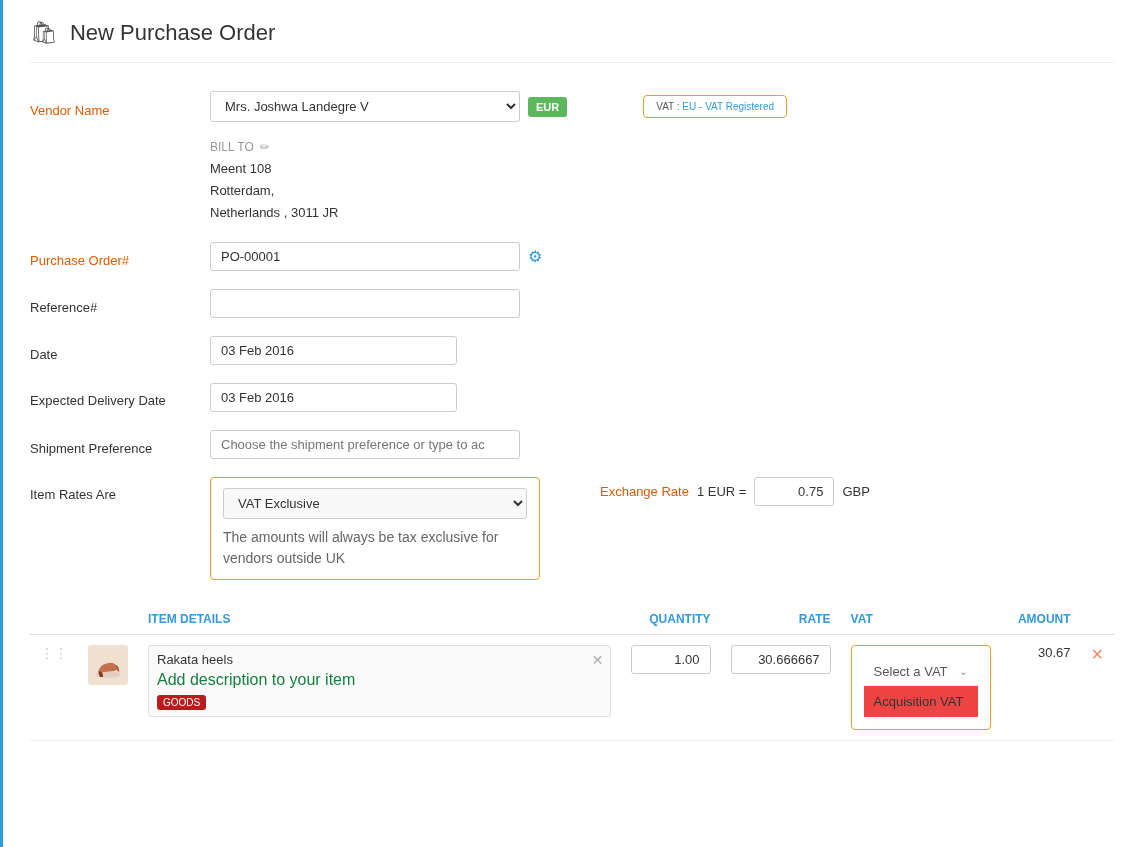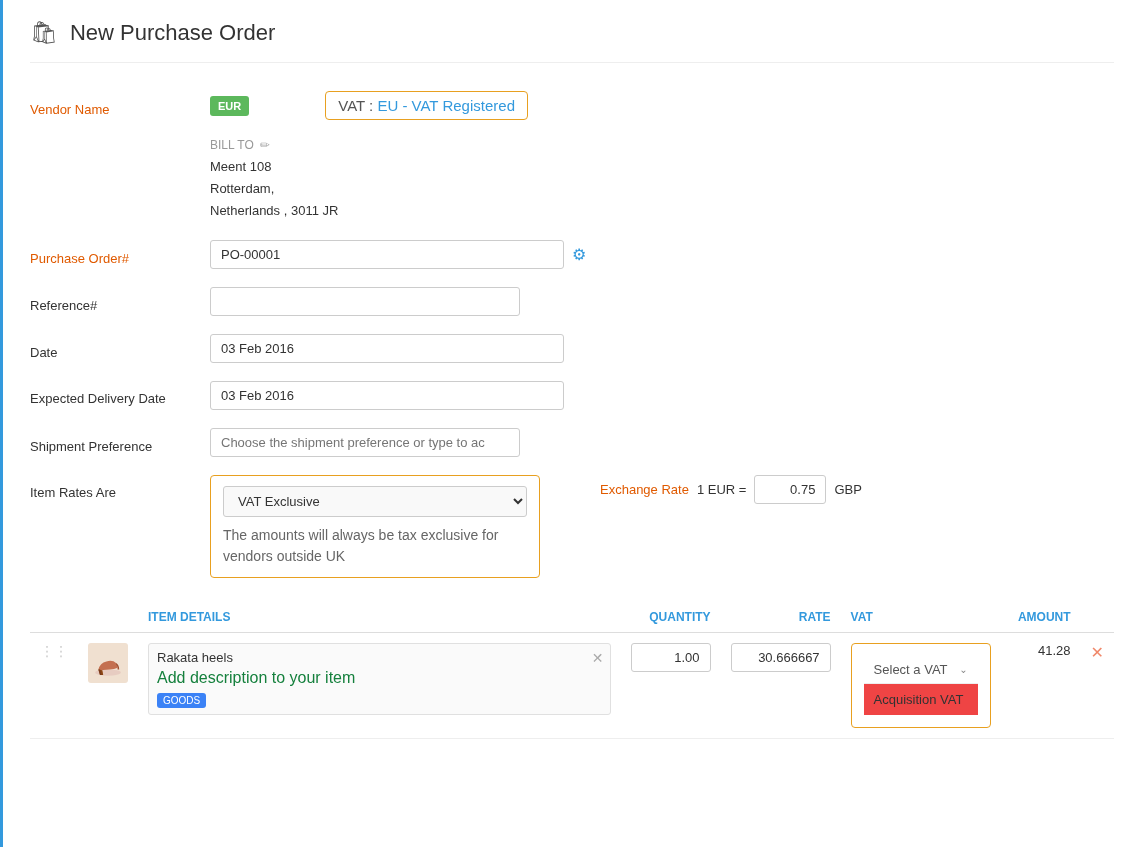--- a/index.html
+++ b/index.html
@@ -21,32 +21,32 @@
       border-radius: 3px;
       padding: 6px 10px;
       font-size: 13px;
       color: #333;
       background: #fff;
       outline: none;
     }
 
     .vendor-select { width: 310px; }
     .eur-badge { background: #5cb85c; color: #fff; font-size: 11px; font-weight: bold; padding: 4px 8px; border-radius: 3px; }
-    .vat-badge { border: 1.5px solid #e8a020; border-radius: 4px; padding: 5px 12px; color: #333; font-size: 15px; }
+    .vat-badge { border: 1.5px solid #e8a020; border-radius: 4px; padding: 5px 12px; color: #333; font-size: 10px; }
     .vat-badge-label { color: #555; }
     .vat-badge-value { color: #3399dd; }
 
     .bill-to-section { margin-left: 180px; margin-bottom: 18px; }
     .bill-to-header { display: flex; align-items: center; gap: 6px; color: #999; font-size: 12px; text-transform: uppercase; margin-bottom: 4px; }
     .bill-to-edit { color: #aaa; cursor: pointer; font-size: 12px; }
     .bill-to-address { font-size: 13px; color: #333; line-height: 1.7; }
 
-    .po-input { width: 354px; }
+    .po-input { width: 310px; }
     .ref-input { width: 310px; }
-    .date-input { width: 354px; }
+    .date-input { width: 247px; }
 
     .gear-icon { color: #3399dd; font-size: 16px; cursor: pointer; }
 
     .shipment-input { width: 310px; color: #aaa; }
 
     
     .item-rates-wrap {
       border: 1.5px solid #e8a020;
       border-radius: 4px;
       padding: 10px 12px;
@@ -61,41 +61,41 @@
       background: #f9f9f9;
       color: #333;
       margin-bottom: 8px;
       appearance: auto;
     }
     .item-rates-note { font-size: 14px; color: #666; line-height: 1.5; }
 
     .exchange-rate-section { display: flex; align-items: center; gap: 8px; margin-left: 60px; }
     .exchange-rate-label { color: #e05a00; font-size: 13px; }
     .exchange-rate-equals { color: #333; }
-    .exchange-rate-input { width: 72px; text-align: right; }
+    .exchange-rate-input { width: 80px; text-align: right; }
     .exchange-rate-currency { color: #333; font-weight: 500; }
 
     
     .items-table { width: 100%; margin-top: 20px; border-collapse: collapse; }
     .items-table thead tr { border-bottom: 1.5px solid #ddd; }
     .items-table thead th { padding: 8px 10px; text-align: left; font-size: 12px; font-weight: 600; color: #3399dd; text-transform: uppercase; }
     .items-table thead th.right { text-align: right; }
     .items-table tbody tr { border-bottom: 1px solid #eee; }
     .items-table tbody td { padding: 10px; vertical-align: top; }
 
     .drag-handle { color: #ccc; font-size: 14px; cursor: grab; }
 
     .item-image { width: 40px; height: 40px; background: #f0e0d0; border-radius: 3px; display: flex; align-items: center; justify-content: center; overflow: hidden; }
     .item-image svg { width: 32px; height: 32px; }
 
     .item-name-cell { min-width: 220px; }
     .item-name-wrap { border: 1px solid #e0e0e0; border-radius: 3px; padding: 6px 8px; background: #fafafa; position: relative; }
     .item-name { font-size: 13px; color: #333; font-weight: 500; }
     .item-desc { font-size: 16px; color: #15803d; margin-top: 4px; }
-    .item-tag { background: #3b82f6; color: #fff; font-size: 10px; padding: 2px 6px; border-radius: 3px; margin-top: 6px; display: inline-block; }
+    .item-tag { background: #b91c1c; color: #fff; font-size: 10px; padding: 2px 6px; border-radius: 3px; margin-top: 6px; display: inline-block; }
     .item-close { position: absolute; top: 6px; right: 6px; color: #aaa; cursor: pointer; font-size: 14px; }
 
     .qty-input { width: 80px; text-align: right; }
     .rate-input { width: 100px; text-align: right; }
 
     
     .vat-select-wrap {
       border: 1.5px solid #e8a020;
       border-radius: 4px;
       padding: 12px;
@@ -132,20 +132,23 @@
 <div class="page-container">
 
   <div class="page-header">
     <span class="page-header-icon">🛍</span>
     <h1 class="page-title">New Purchase Order</h1>
   </div>
 
   <div class="form-row">
     <div class="form-label">Vendor Name</div>
     <div class="form-control-wrap">
+      <select class="vendor-select">
+        <option>Mrs. Joshwa Landegre V</option>
+      </select>
       <span class="eur-badge">EUR</span>
       <span style="display:inline-block; width:60px;"></span>
       <span class="vat-badge">
         <span class="vat-badge-label">VAT :</span>
         <span class="vat-badge-value">EU - VAT Registered</span>
       </span>
     </div>
   </div>
 
   <div class="bill-to-section">
@@ -273,21 +276,21 @@
         <td>
           <div class="vat-select-wrap">
             <div class="vat-select-header">
               <span>Select a VAT</span>
               <span class="chevron-icon">⌄</span>
             </div>
             <div class="vat-dropdown-item">Acquisition VAT</div>
           </div>
         </td>
         <td class="amount-cell">
-          <span>41.28</span>
+          <span>30.67</span>
         </td>
         <td>
           <span class="row-close">✕</span>
         </td>
       </tr>
     </tbody>
   </table>
 
 </div>
 

